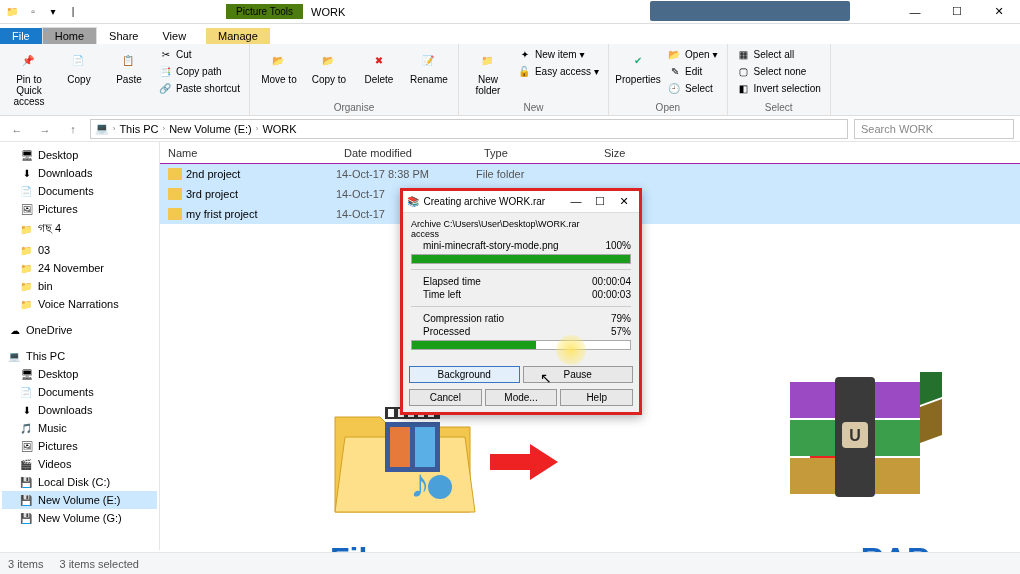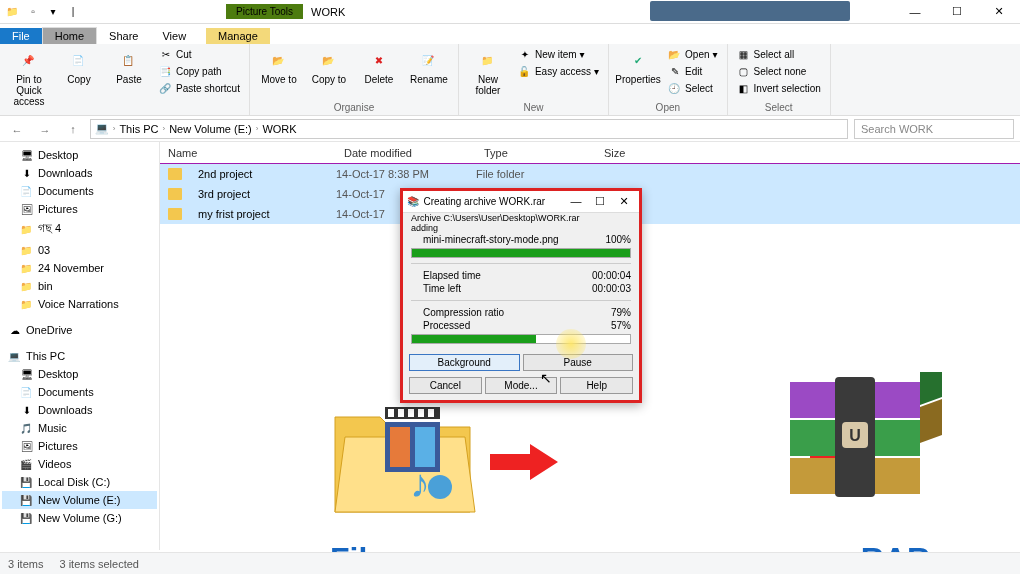--- a/index.html
+++ b/index.html
@@ -47,21 +47,21 @@
 .side-item.l0 { padding-left: 6px; }
 .side-item.selected { background: #cce8ff; }
 .side-ico { width: 14px; height: 14px; display: inline-flex; align-items: center; justify-content: center; font-size: 10px; }
 .side-sep { height: 8px; }
 
 .content { flex: 1; position: relative; }
 .col-header { height: 22px; border-bottom: 1px solid #a21caf; display: flex; align-items: center; font-size: 11px; color: #333; }
 .col-header div { padding: 0 8px; }
 .file-row { display: flex; align-items: center; height: 20px; font-size: 11px; }
 .file-row.sel { background: #cce8ff; }
-.file-row .fname { width: 176px; padding-left: 8px; display: flex; align-items: center; gap: 16px; }
+.file-row .fname { width: 176px; padding-left: 8px; display: flex; align-items: center; gap: 4px; }
 .file-row .fdate { width: 140px; color: #555; }
 .file-row .ftype { width: 120px; color: #555; }
 .fico { width: 14px; height: 12px; background: #f3c74e; border-radius: 1px; display: inline-block; }
 
 
 .overlay-label { position: absolute; font-size: 32px; font-weight: bold; color: #1565c0; font-family: "Segoe UI", sans-serif; line-height: 1.1; }
 .arrow { position: absolute; }
 .arrow svg { display: block; }
 
 
@@ -69,21 +69,21 @@
 
 
 .rar-books { position: absolute; right: 70px; top: 230px; width: 170px; height: 160px; }
 
 
 .dialog { position: absolute; left: 400px; top: 188px; width: 242px; background: #f0f0f0; border: 3px solid #d22; font-size: 10px; box-shadow: 0 3px 10px rgba(0,0,0,.3); }
 .dlg-title { height: 22px; background: #fff; border-bottom: 1px solid #ddd; display: flex; align-items: center; padding: 0 4px; gap: 4px; }
 .dlg-title .t { flex: 1; font-size: 10px; }
 .dlg-title .wc { display: flex; gap: 2px; }
 .dlg-title .wc span { width: 22px; text-align: center; font-size: 11px; }
-.dlg-body { padding: 0 8px; background: #f0f0f0; }
+.dlg-body { padding: 6px 8px; background: #f0f0f0; }
 .dlg-row { display: flex; justify-content: space-between; font-size: 10px; padding: 1px 0; margin-left: 12px; }
 .dlg-sep { border-top: 1px solid #ccc; margin: 5px 0; }
 .prog { height: 10px; background: #fff; border: 1px solid #aaa; margin: 2px 0 4px; position: relative; }
 .prog .bar { height: 100%; background: #1a9e1a; }
 .prog .hilite { position: absolute; right: 20%; top: -6px; width: 30px; height: 30px; background: radial-gradient(circle, rgba(255,230,100,.9), rgba(255,230,100,0)); border-radius: 50%; }
 .dlg-btns { display: flex; gap: 3px; padding: 6px; justify-content: center; flex-wrap: wrap; }
 .dlg-btn { background: #e8e8e8; border: 1px solid #999; padding: 2px 0; font-size: 10px; text-align: center; flex: 1; min-width: 60px; }
 .dlg-btn.sel { border: 1px solid #3a76c4; background: #e3effa; }
 
 .cursor { position: absolute; left: 540px; top: 370px; font-size: 14px; color: #000; pointer-events: none; }
@@ -419,21 +419,21 @@
     <span>📚</span>
     <span class="t">Creating archive WORK.rar</span>
     <span class="wc">
       <span>—</span>
       <span>☐</span>
       <span>✕</span>
     </span>
   </div>
   <div class="dlg-body">
     <div style="font-size:9px">Archive C:\Users\User\Desktop\WORK.rar</div>
-    <div style="font-size:9px">adding</div>
+    <div style="font-size:9px">access</div>
     <div class="dlg-row">
         <span>mini-minecraft-story-mode.png</span>
         <span>100%</span>
       </div>
     <div class="prog">
         <div class="bar" style="width:100%"></div>
       </div>
     <div class="dlg-sep"></div>
     <div class="dlg-row">
         <span>Elapsed time</span>

